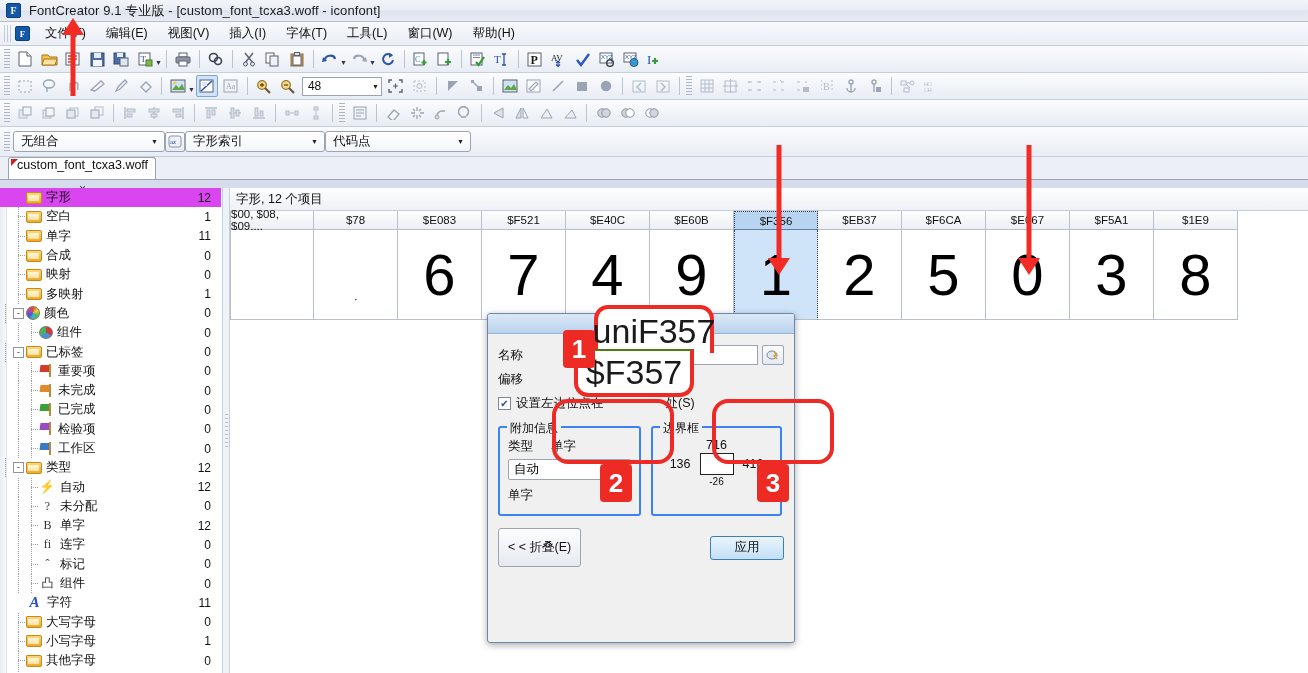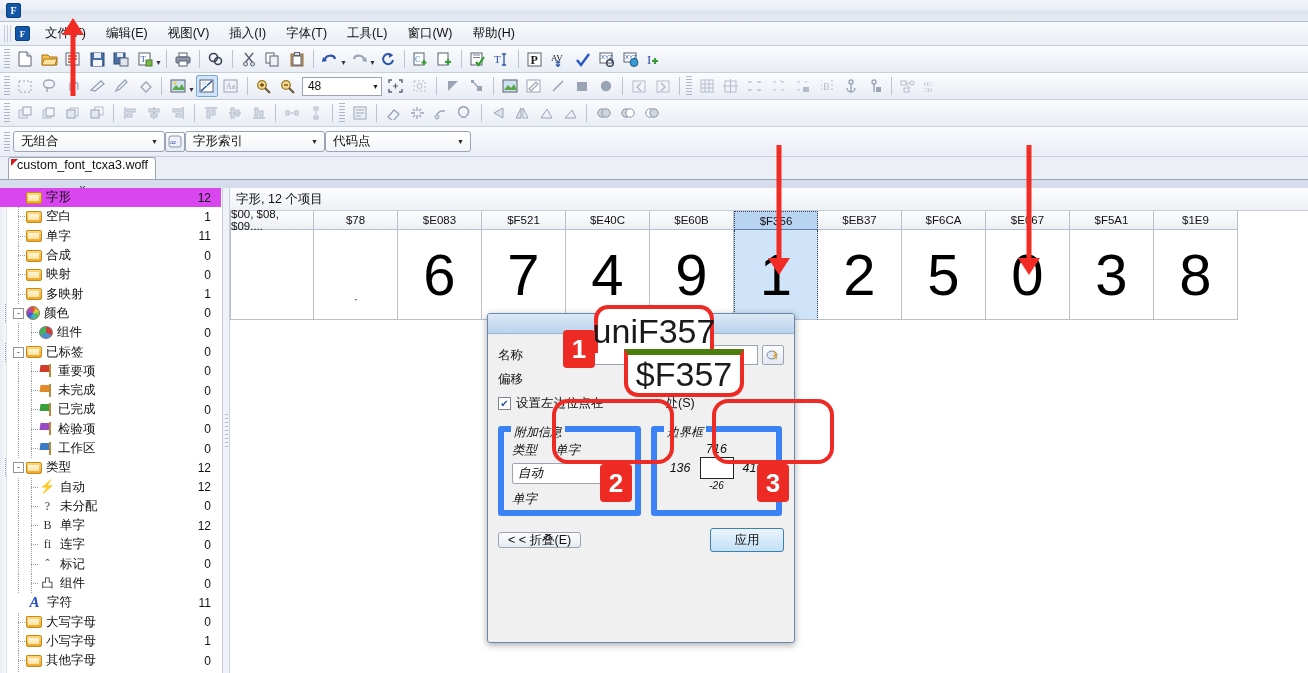--- a/index.html
+++ b/index.html
@@ -213,25 +213,25 @@
   .spin{display:flex;align-items:stretch;}
   .spinner{width:17px;display:flex;flex-direction:column;}
   .spinner span{flex:1;border:1px solid #9aa4b5;background:linear-gradient(to bottom,#fdfefe,#e2e7f0);
     display:flex;align-items:center;justify-content:center;font-size:6px;color:#223;}
   .numinput{height:22px;background:#fff;border:1px solid #9aa4b5;text-align:right;
     padding-right:6px;display:flex;align-items:center;justify-content:flex-end;
     font-size:13px;color:#111;}
   .chkrow{display:flex;align-items:center;gap:5px;font-size:12.5px;color:#111;margin-top:5px;}
   .chk{width:13px;height:13px;border:1px solid #7d8797;background:#fff;
     display:flex;align-items:center;justify-content:center;font-size:10px;color:#2a4fb0;}
-  .gbox{border:6px solid #3b82f6;border-radius:3px;position:relative;padding:10px 8px 8px;font-style:italic;}
+  .gbox{border:2px solid #3b82f6;border-radius:3px;position:relative;padding:10px 8px 8px;}
   .gbox > .cap{position:absolute;top:-8px;left:7px;background:#f0f0f0;padding:0 3px;font-size:12px;color:#111;}
   .selbox{height:21px;background:#fff;border:1px solid #9aa4b5;border-radius:2px;
     display:flex;align-items:center;justify-content:space-between;padding:0 5px;font-size:12.5px;}
-  .btnflat{height:16px;border:1px solid #9aa4b5;border-radius:3px;
+  .btnflat{height:39px;border:1px solid #9aa4b5;border-radius:3px;
     background:linear-gradient(to bottom,#fdfdfe,#e6eaf1);display:inline-flex;align-items:center;
     justify-content:center;padding:0 9px;font-size:12.5px;color:#111;}
   .btnprim{height:24px;width:74px;border:1px solid #3c7fb1;border-radius:3px;
     background:linear-gradient(to bottom,#eaf4fc,#c3e0f5);display:flex;align-items:center;
     justify-content:center;font-size:12.5px;color:#111;margin-left:28px;}
 
   
   .arrow{position:absolute;z-index:60;pointer-events:none;}
   .arrow .shaft{position:absolute;left:50%;transform:translateX(-50%);width:5px;background:#f22c24;}
   .arrow .head{position:absolute;left:50%;transform:translateX(-50%);width:0;height:0;}
@@ -248,20 +248,21 @@
     display:flex;align-items:center;justify-content:center;
     font-size:26px;font-weight:bold;font-family:"Liberation Sans",sans-serif;
   }
   .hibox{position:absolute;z-index:75;border:4px solid #ee2a24;border-radius:16px;pointer-events:none;}
 </style>
 </head>
 <body>
 
 <div class="titlebar">
   <div class="app-ico">F</div>
+  <div class="ttl">FontCreator 9.1 专业版  - [custom_font_tcxa3.woff - iconfont]</div>
 </div>
 
 <div class="menubar">
   <div class="gripper"></div>
   <div class="doc-ico">F</div>
   <div class="mi">文件(F)</div>
   <div class="mi">编辑(E)</div>
   <div class="mi">视图(V)</div>
   <div class="mi">插入(I)</div>
   <div class="mi">字体(T)</div>
@@ -1170,21 +1171,21 @@
   <div class="head"></div>
 </div>
 <div class="arrow down" style="left:1016px;top:145px;width:26px;height:130px">
   <div class="shaft" style="top:0;bottom:15px"></div>
   <div class="head"></div>
 </div>
 
 <div class="callout" style="left:594px;top:305px;width:120px;height:48px;border-radius:14px 14px 0 0;border-bottom:none">
   <span>uniF357</span>
 </div>
-<div class="callout" style="left:624px;top:349px;width:120px;height:48px;border-radius:0 0 14px 14px;border-top:6px solid #4d7c0f">
+<div class="callout" style="left:574px;top:349px;width:120px;height:48px;border-radius:0 0 14px 14px;border-top:2px solid #4d7c0f">
   <span>$F357</span>
 </div>
 
 <div class="hibox" style="left:552px;top:399px;width:122px;height:65px"></div>
 <div class="hibox" style="left:712px;top:399px;width:122px;height:65px"></div>
 
 <div class="cbadge" style="left:563px;top:330px;width:32px;height:38px">1</div>
 <div class="cbadge" style="left:600px;top:464px;width:32px;height:38px">2</div>
 <div class="cbadge" style="left:757px;top:464px;width:32px;height:38px">3</div>
 

